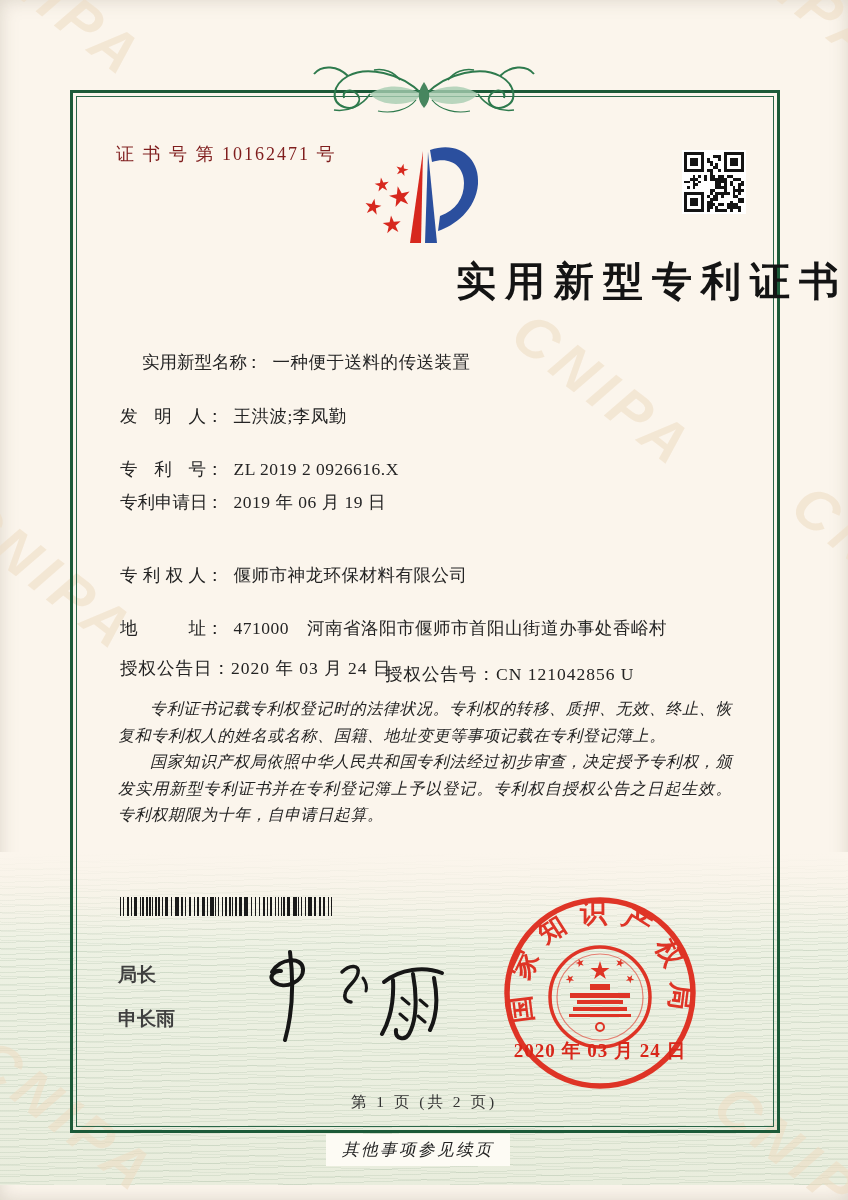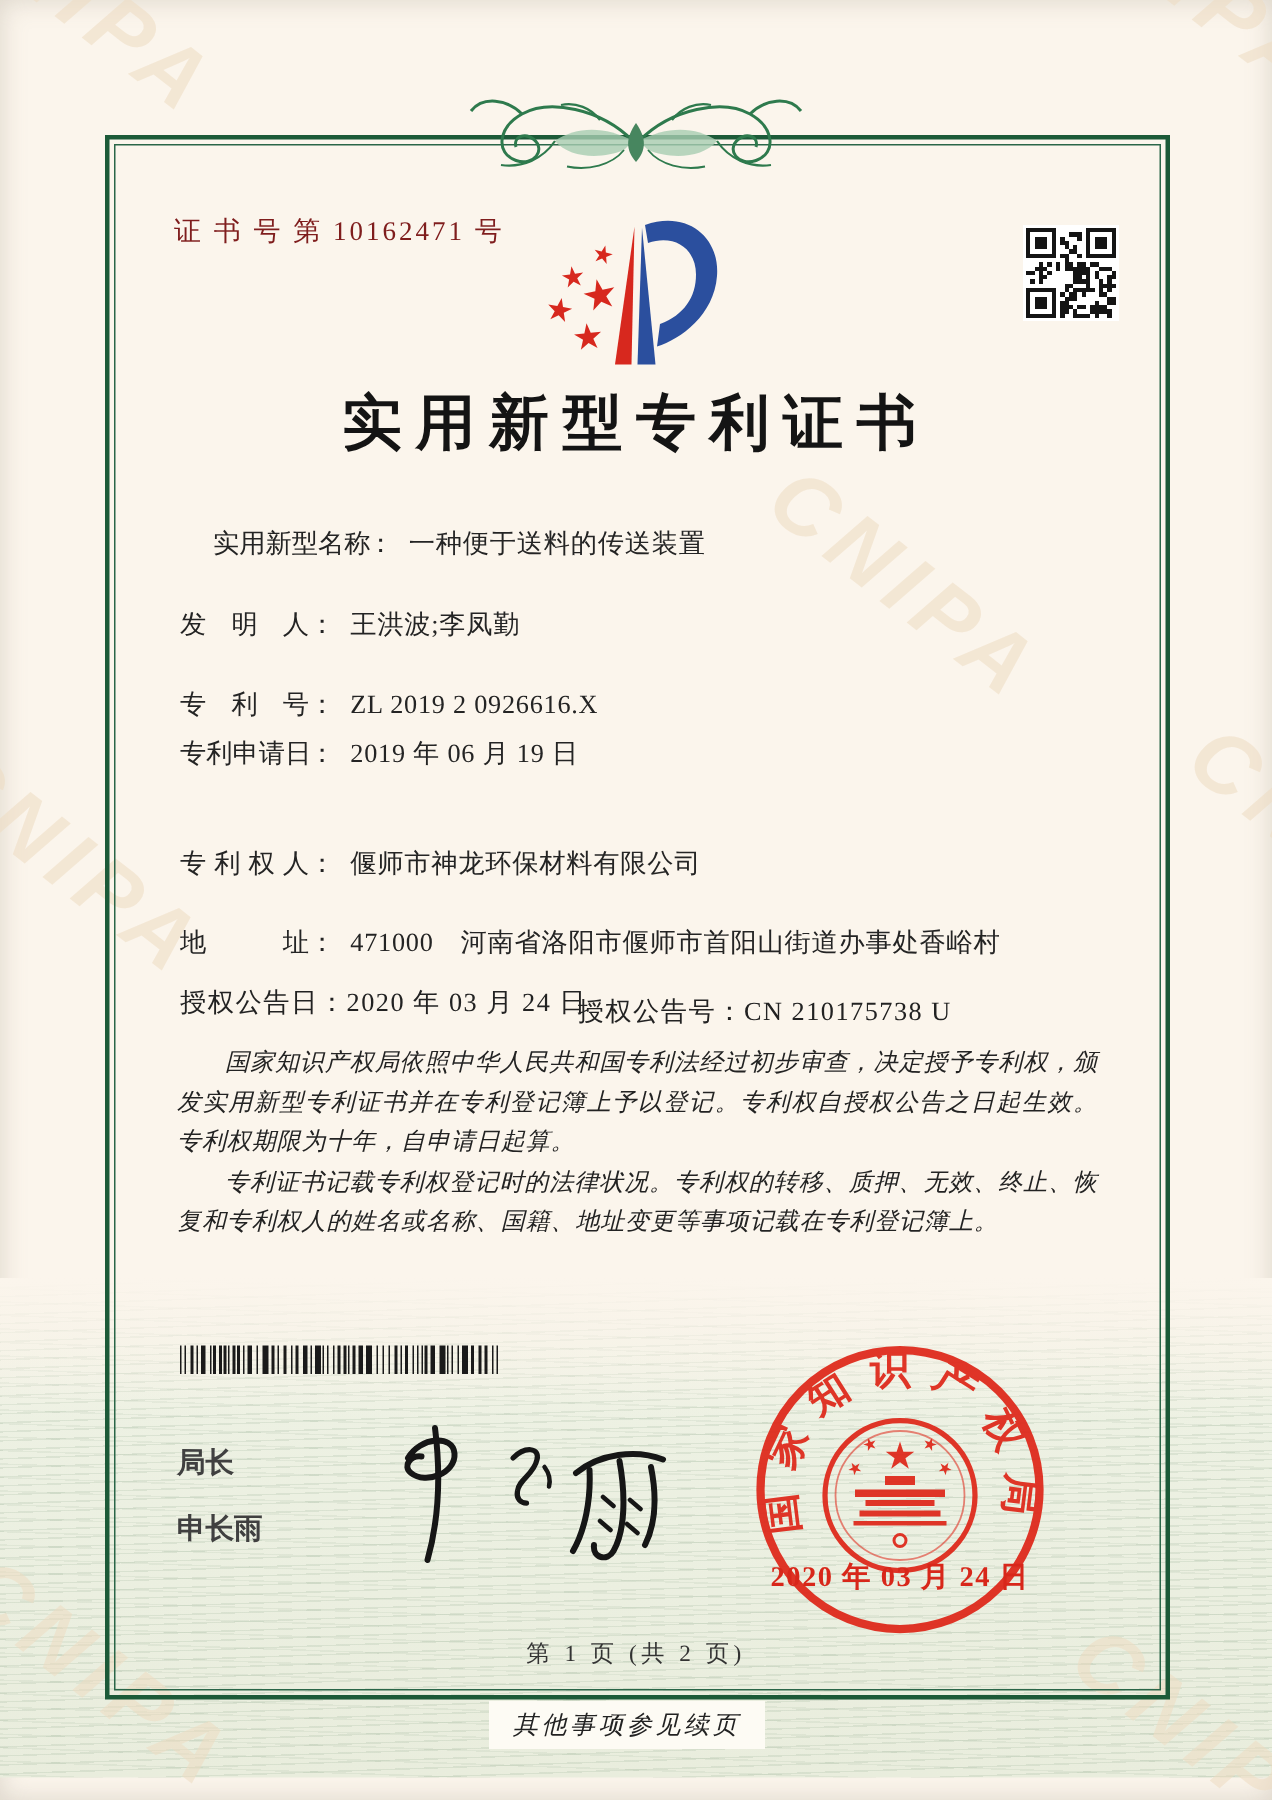--- a/index.html
+++ b/index.html
@@ -24,21 +24,21 @@
   
   .frame{position:absolute;z-index:3;left:70px;top:90px;width:704px;height:1037px;
          border:3px solid #1c5a38;}
   .frame-inner{position:absolute;inset:3px;border:1.5px solid #2a6648;}
   .ornament{position:absolute;z-index:4;left:304px;top:54px;width:240px;height:76px;}
   
   .certno{position:absolute;z-index:5;left:116px;top:142px;font-size:18px;letter-spacing:2px;color:#7f1d1d;}
   .logo{position:absolute;z-index:5;left:362px;top:136px;width:132px;height:120px;}
   .qr{position:absolute;z-index:5;left:682px;top:150px;width:64px;height:64px;background:#fff;padding:2px;box-sizing:border-box;}
   .qr svg{width:100%;height:100%;shape-rendering:crispEdges;fill:#141414;}
-  .title{position:absolute;z-index:5;left:0;top:254px;width:848px;text-align:center;
+  .title{position:absolute;z-index:5;left:0;top:254px;width:848px;text-align:right;
          font-size:40px;font-weight:700;letter-spacing:9px;color:#141414;}
   .frow{position:absolute;z-index:5;left:120px;font-size:17.5px;color:#242424;white-space:nowrap;}
   .flabel{display:inline-block;width:86px;text-align:justify;text-align-last:justify;vertical-align:bottom;}
   .flabel.wide{width:103px;margin-left:22px;}
   .fcolon{display:inline-block;}
   .fvalue{display:inline-block;margin-left:10px;letter-spacing:.5px;}
   .r1{top:350px;} .r2{top:404px;} .r3{top:457px;} .r4{top:490px;} .r5{top:563px;} .r6{top:616px;}
   .grant-left{position:absolute;z-index:5;left:120px;top:656px;font-size:17.5px;letter-spacing:1px;white-space:nowrap;}
   .grant-right{position:absolute;z-index:5;left:385px;top:662px;font-size:17.5px;letter-spacing:1px;white-space:nowrap;}
   .bodytext{position:absolute;z-index:5;left:118px;top:696px;width:614px;font-size:16px;
@@ -263,26 +263,26 @@
   <div class="frow r5">
     <span class="flabel">专利权人</span><span class="fcolon">：</span><span class="fvalue">偃师市神龙环保材料有限公司</span>
   </div>
   <div class="frow r6">
     <span class="flabel">地址</span><span class="fcolon">：</span><span class="fvalue">471000　河南省洛阳市偃师市首阳山街道办事处香峪村</span>
   </div>
   <div class="grant-left">
     <span>授权公告日：</span><span>2020 年 03 月 24 日</span>
   </div>
   <div class="grant-right">
-    <span>授权公告号：</span><span>CN 210175738 U</span>
+    <span>授权公告号：</span><span>CN 121042856 U</span>
   </div>
 
   <div class="bodytext">
+    <p>专利证书记载专利权登记时的法律状况。专利权的转移、质押、无效、终止、恢复和专利权人的姓名或名称、国籍、地址变更等事项记载在专利登记簿上。</p>
     <p>国家知识产权局依照中华人民共和国专利法经过初步审查，决定授予专利权，颁发实用新型专利证书并在专利登记簿上予以登记。专利权自授权公告之日起生效。专利权期限为十年，自申请日起算。</p>
-    <p>专利证书记载专利权登记时的法律状况。专利权的转移、质押、无效、终止、恢复和专利权人的姓名或名称、国籍、地址变更等事项记载在专利登记簿上。</p>
   </div>
 
   <div class="barcode" id="barcode">
       <i style="width: 1px; margin-right: 2px;"></i>
       <i style="width: 1px; margin-right: 3px;"></i>
       <i style="width: 2px; margin-right: 2px;"></i>
       <i style="width: 1px; margin-right: 2px;"></i>
       <i style="width: 3px; margin-right: 3px;"></i>
       <i style="width: 1px; margin-right: 1px;"></i>
       <i style="width: 2px; margin-right: 2px;"></i>

